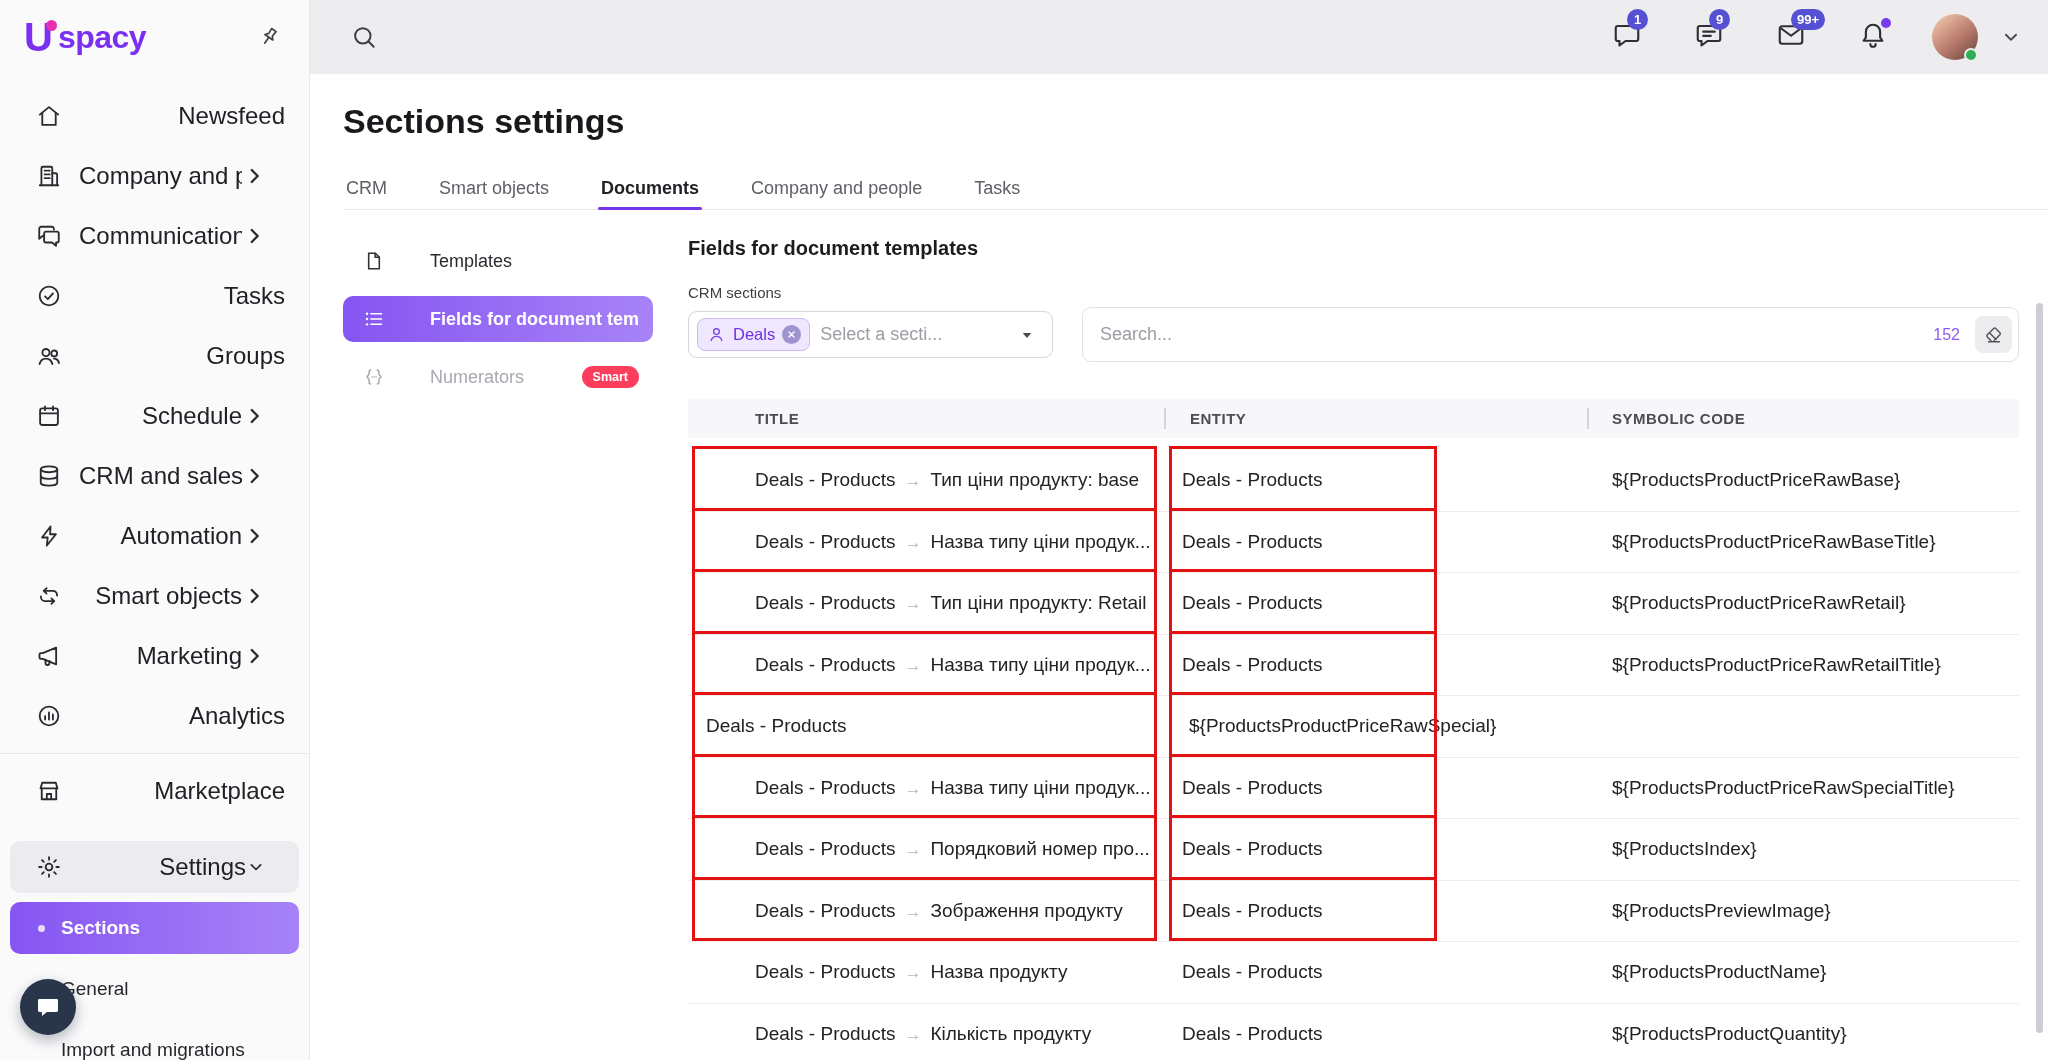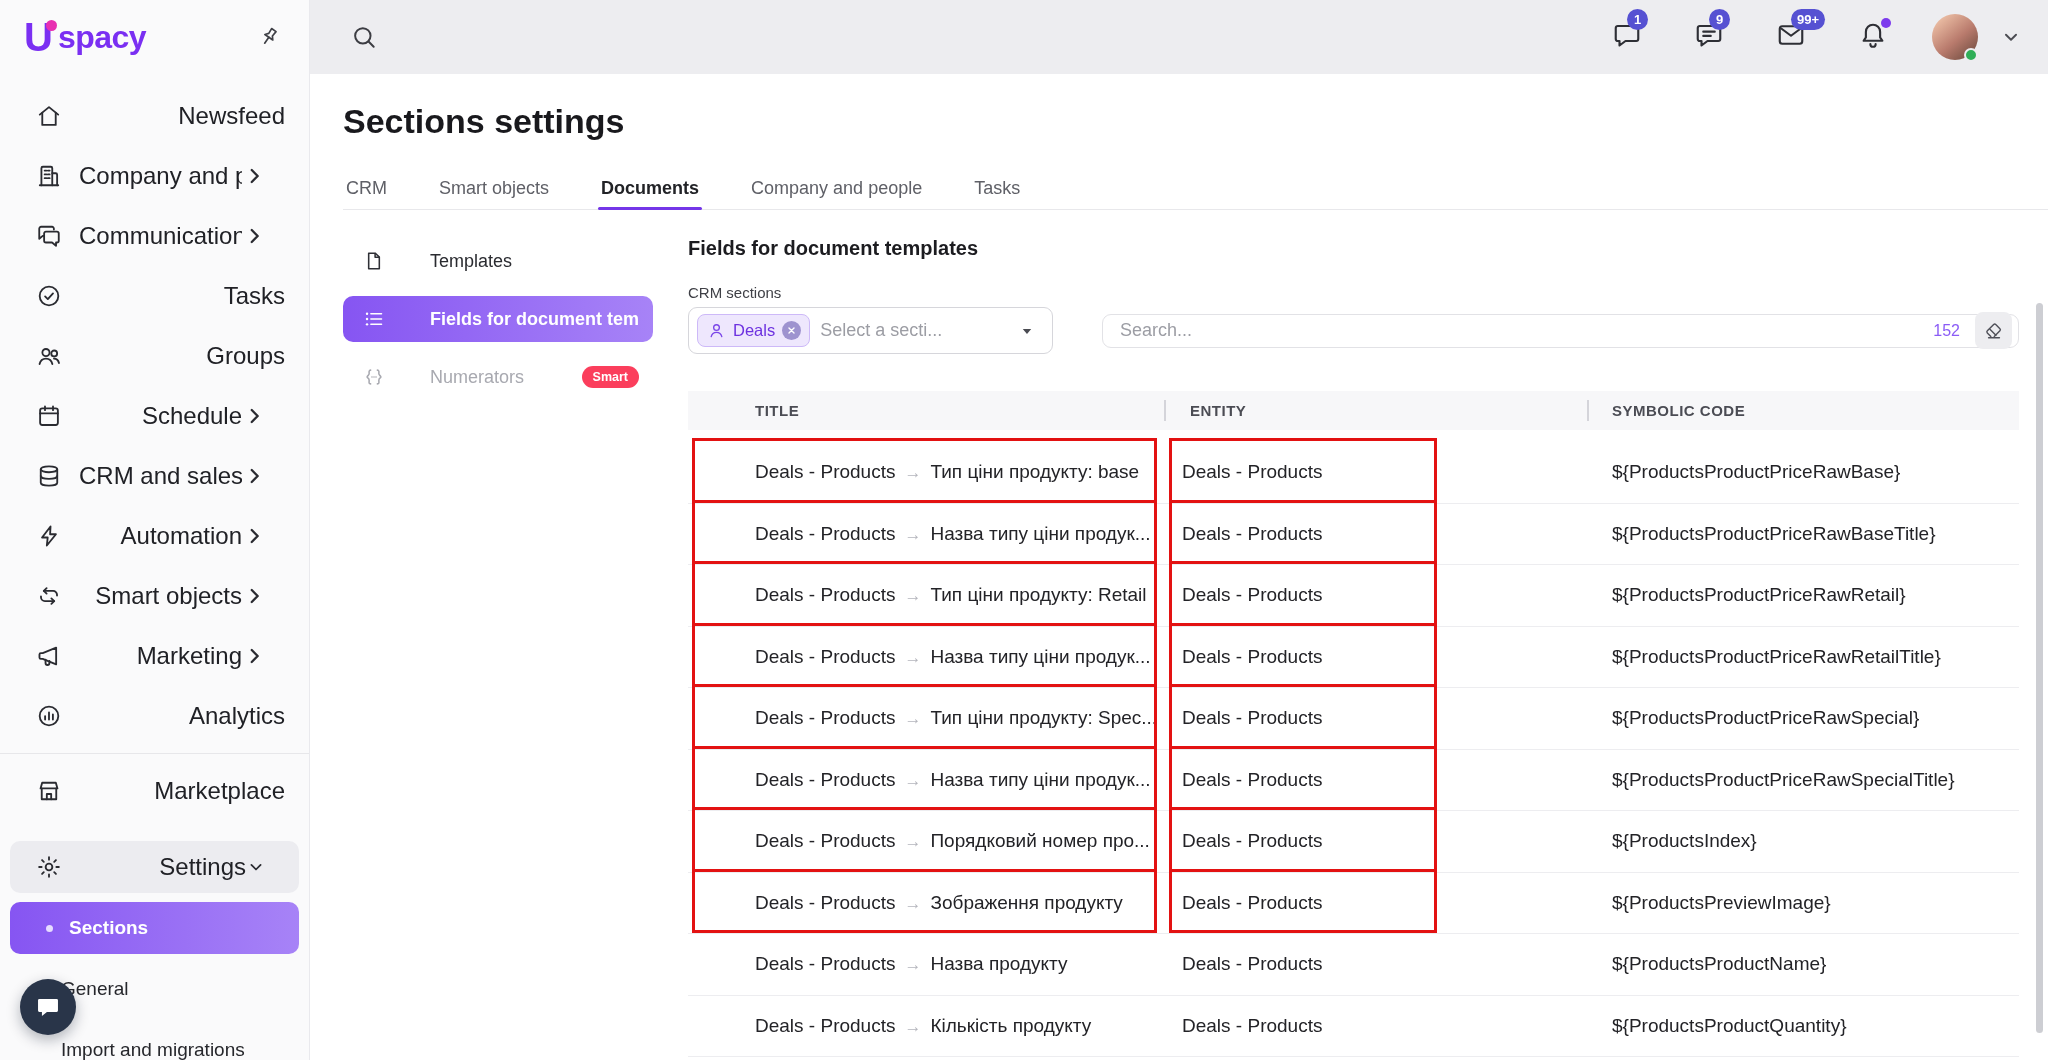--- a/index.html
+++ b/index.html
@@ -27,21 +27,21 @@
   .nav-label { font-size:24px; font-weight:500; white-space:nowrap; overflow:hidden; flex:1;text-align:right; }
   .chev { width:18px; height:18px; color:#8f9096; margin-left:auto; flex:none; }
   .nav-divider { height:1px; background:#e7e7ea; margin:7px 0; }
   .settings-row { margin:20px 10px 0; height:52px; border-radius:10px; background:#ececf0;
     display:flex; align-items:center; padding:0 16px 0 26px; cursor:pointer; color:#202126; }
   .settings-row .icon { width:26px; height:26px; color:#2a2b31; margin-right:17px; }
   .settings-row .chev { width:20px; height:20px; }
   .sub-item { height:52px; display:flex; align-items:center; margin:9px 10px 0;
     padding-left:51px; font-size:19px; color:#26272c; border-radius:10px; cursor:pointer; }
   .sub-item.active { background:linear-gradient(90deg,#8655f2 0%,#a783f7 100%);
-    color:#fff; font-weight:600; padding-left:36px; }
+    color:#fff; font-weight:600; padding-left:28px; }
   .bullet { width:7px; height:7px; border-radius:50%; background:#e6dcff; margin-right:16px; flex:none; }
 
   
   .topbar { position:absolute; left:310px; top:0; right:0; height:74px; background:#ededf0;
     display:flex; align-items:center; padding:0 26px 0 40px; z-index:2; }
   .tb-search { width:28px; height:28px; color:#3c3d43; cursor:pointer; }
   .topbar-right { margin-left:auto; display:flex; align-items:center; }
   .tb-icons { display:flex; align-items:center; gap:52px; margin-right:44px; }
   .tb-item { position:relative; color:#2e2f35; cursor:pointer; }
   .tb-item .icon { width:30px; height:30px; }
@@ -90,21 +90,21 @@
   .select { width:365px; height:47px; border:1px solid #d6d6db; border-radius:9px; background:#fff;
     display:flex; align-items:center; padding:0 14px 0 8px; cursor:pointer; flex:none; }
   .chip { display:flex; align-items:center; gap:7px; background:#eee7fd; border:1px solid #cdb9f8;
     border-radius:8px; height:33px; padding:0 8px 0 9px; color:#6d32e0; font-size:16.5px; font-weight:500; }
   .chip .icon { width:19px; height:19px; color:#7a46e8; }
   .chip-x { width:19px; height:19px; border-radius:50%; background:#9e93cf; color:#fff;
     display:inline-flex; align-items:center; justify-content:center; cursor:pointer; flex:none; }
   .chip-x svg { width:11px; height:11px; }
   .select-ph { margin-left:10px; color:#9c9da4; font-size:18px; flex:1; white-space:nowrap; overflow:hidden; }
   .caret { width:22px; height:22px; color:#4a4b52; flex:none; }
-  .search { margin-left:49px; flex:1; height:34px; border:1px solid #e2e2e6; border-radius:9px;
+  .search { margin-left:29px; flex:1; height:55px; border:1px solid #e2e2e6; border-radius:9px;
     background:#fff; display:flex; align-items:center; padding:0 6px 0 17px; }
   .search-input { border:none; outline:none; background:transparent; font-size:18px; flex:1;
     color:#2c2d32; font-family:inherit; }
   .search-input::placeholder { color:#9c9da4; }
   .search-count { color:#8b5cf6; font-size:16px; margin-right:15px; }
   .clear-btn { width:37px; height:37px; border-radius:8px; background:#ededf0; display:flex;
     align-items:center; justify-content:center; color:#4f5058; cursor:pointer; flex:none; }
   .clear-btn .icon { width:20px; height:20px; }
 
   
@@ -494,21 +494,20 @@
                 <div class="td c0"><span class="t-group">Deals - Products</span><span class="t-arrow">→</span><span class="t-field">Тип ціни продукту: Retail</span></div>
                 <div class="td c1">Deals - Products</div>
                 <div class="td c2">${ProductsProductPriceRawRetail}</div>
               </div>
               <div class="tr">
                 <div class="td c0"><span class="t-group">Deals - Products</span><span class="t-arrow">→</span><span class="t-field">Назва типу ціни продук...</span></div>
                 <div class="td c1">Deals - Products</div>
                 <div class="td c2">${ProductsProductPriceRawRetailTitle}</div>
               </div>
               <div class="tr">
-                <div class="td c0"><span class="t-group">Deals - Products</span><span class="t-arrow">→</span><span class="t-field">Тип ціни продукту: Spec...</span></div>
                 <div class="td c1">Deals - Products</div>
                 <div class="td c2">${ProductsProductPriceRawSpecial}</div>
               </div>
               <div class="tr">
                 <div class="td c0"><span class="t-group">Deals - Products</span><span class="t-arrow">→</span><span class="t-field">Назва типу ціни продук...</span></div>
                 <div class="td c1">Deals - Products</div>
                 <div class="td c2">${ProductsProductPriceRawSpecialTitle}</div>
               </div>
               <div class="tr">
                 <div class="td c0"><span class="t-group">Deals - Products</span><span class="t-arrow">→</span><span class="t-field">Порядковий номер про...</span></div>

